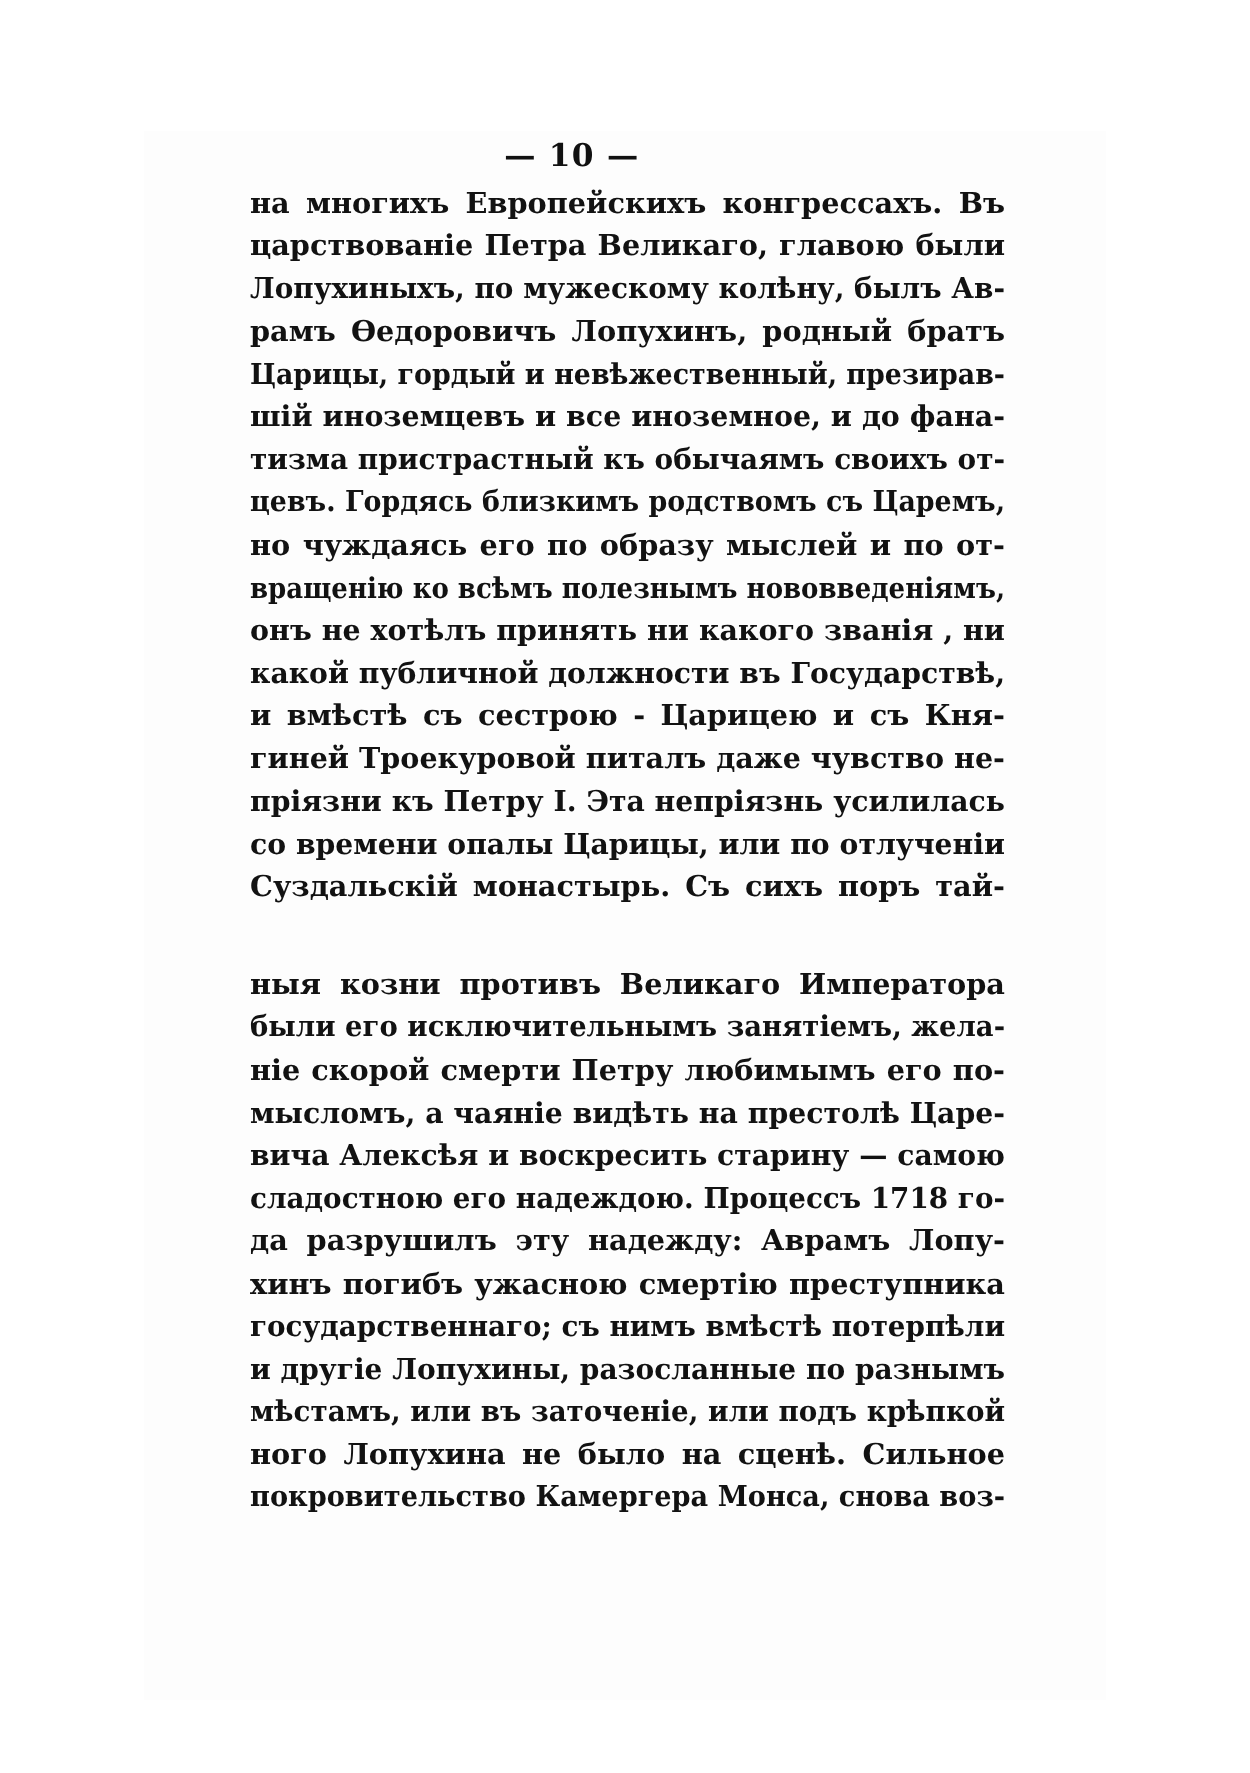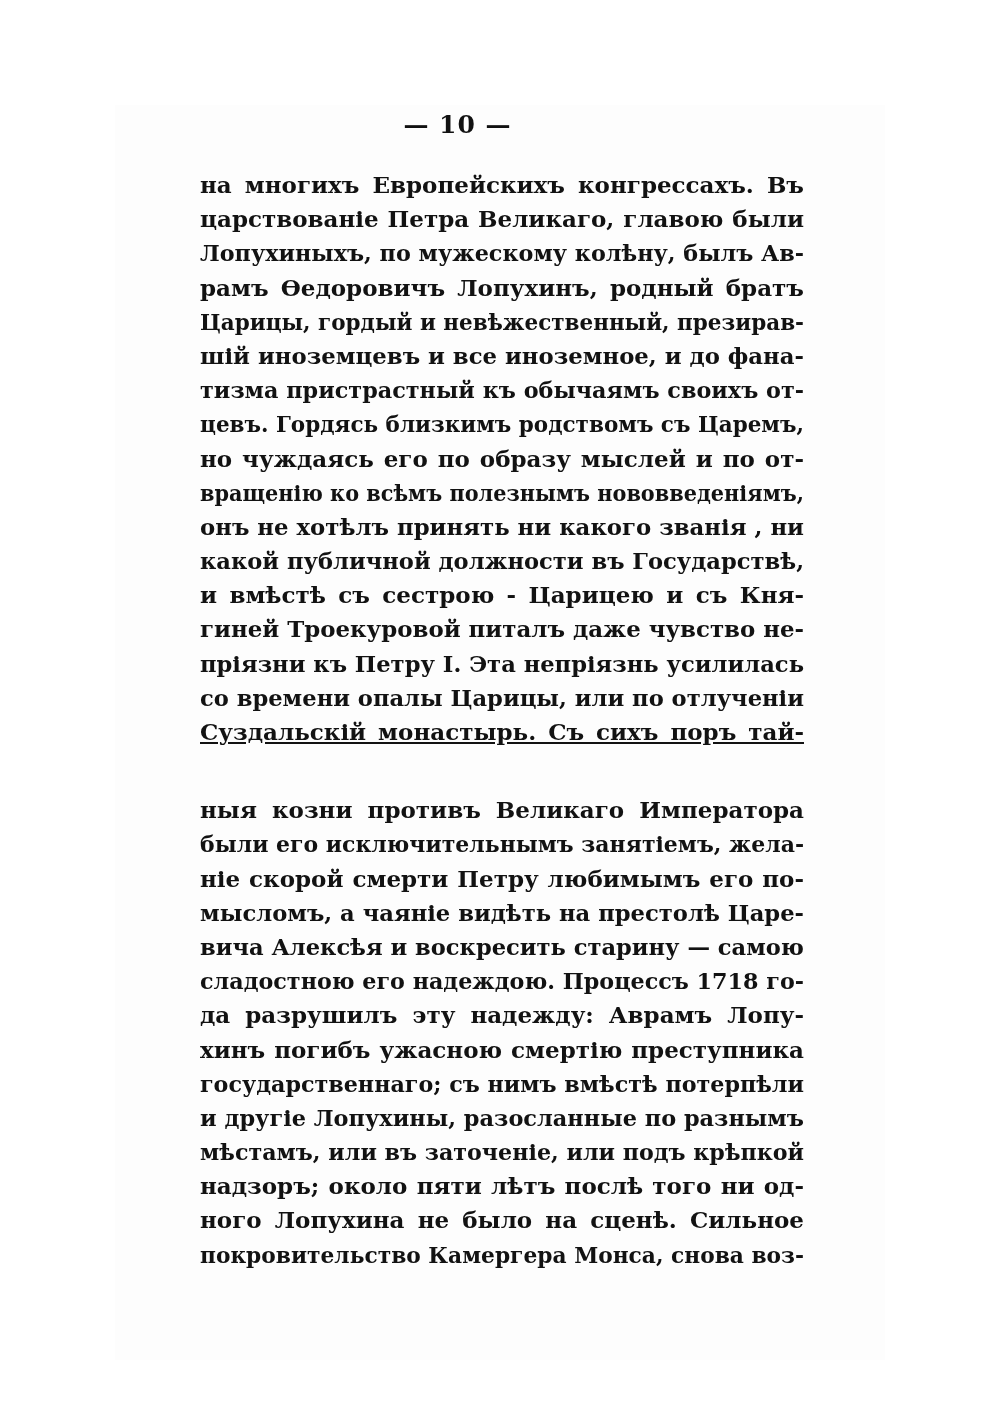--- a/index.html
+++ b/index.html
@@ -29,21 +29,21 @@
     text-align: center;
     font-family: "DejaVu Serif", serif;
     font-weight: bold;
     font-size: 25px;
     color: #111;
     letter-spacing: 1px;
   }
   .text-block {
     position: absolute;
     left: 200px;
-    top: 168px;
+    top: 146px;
     width: 604px;
   }
   .line {
     display: block;
     height: 34.2px;
     line-height: 34.2px;
     font-family: "DejaVu Serif", serif;
     font-size: 23px;
     font-weight: bold;
     color: #121212;
@@ -74,28 +74,27 @@
   <span class="line" style="white-space: nowrap; text-align-last: left; transform-origin: left center; transform: scaleX(0.9702);">тизма пристрастный къ обычаямъ своихъ от-</span>
   <span class="line" style="white-space: nowrap; text-align-last: left; transform-origin: left center; transform: scaleX(0.9347);">цевъ. Гордясь близкимъ родствомъ съ Царемъ,</span>
   <span class="line" style="white-space: normal;">но чуждаясь его по образу мыслей и по от-</span>
   <span class="line" style="white-space: nowrap; text-align-last: left; transform-origin: left center; transform: scaleX(0.9057);">вращенію ко всѣмъ полезнымъ нововведеніямъ,</span>
   <span class="line" style="white-space: nowrap; text-align-last: left; transform-origin: left center; transform: scaleX(0.9915);">онъ не хотѣлъ принять ни какого званія , ни</span>
   <span class="line" style="white-space: nowrap; text-align-last: left; transform-origin: left center; transform: scaleX(0.9826);">какой публичной должности въ Государствѣ,</span>
   <span class="line" style="white-space: normal;">и вмѣстѣ съ сестрою - Царицею и съ Кня-</span>
   <span class="line" style="white-space: nowrap; text-align-last: left; transform-origin: left center; transform: scaleX(0.9948);">гиней Троекуровой питалъ даже чувство не-</span>
   <span class="line" style="white-space: nowrap; text-align-last: left; transform-origin: left center; transform: scaleX(0.9834);">пріязни къ Петру I. Эта непріязнь усилилась</span>
   <span class="line" style="white-space: nowrap; text-align-last: left; transform-origin: left center; transform: scaleX(0.983);">со времени опалы Царицы, или по отлученіи</span>
-  <span class="line" style="white-space: normal; text-decoration: underline;">Суздальскій монастырь. Съ сихъ поръ тай-</span>
+  <span class="line" style="white-space: normal;">Суздальскій монастырь. Съ сихъ поръ тай-</span>
   <span class="line" style="white-space: normal; margin-top: 44px;">ныя козни противъ Великаго Императора</span>
   <span class="line" style="white-space: nowrap; text-align-last: left; transform-origin: left center; transform: scaleX(0.9549);">были его исключительнымъ занятіемъ, жела-</span>
   <span class="line" style="white-space: normal;">ніе скорой смерти Петру любимымъ его по-</span>
   <span class="line" style="white-space: nowrap; text-align-last: left; transform-origin: left center; transform: scaleX(0.985);">мысломъ, а чаяніе видѣть на престолѣ Царе-</span>
   <span class="line" style="white-space: nowrap; text-align-last: left; transform-origin: left center; transform: scaleX(0.9813);">вича Алексѣя и воскресить старину — самою</span>
   <span class="line" style="white-space: nowrap; text-align-last: left; transform-origin: left center; transform: scaleX(0.9671);">сладостною его надеждою. Процессъ 1718 го-</span>
   <span class="line" style="white-space: normal;">да разрушилъ эту надежду: Аврамъ Лопу-</span>
   <span class="line" style="white-space: normal;">хинъ погибъ ужасною смертію преступника</span>
   <span class="line" style="white-space: nowrap; text-align-last: left; transform-origin: left center; transform: scaleX(0.9664);">государственнаго; съ нимъ вмѣстѣ потерпѣли</span>
   <span class="line" style="white-space: nowrap; text-align-last: left; transform-origin: left center; transform: scaleX(0.9751);">и другіе Лопухины, разосланные по разнымъ</span>
   <span class="line" style="white-space: nowrap; text-align-last: left; transform-origin: left center; transform: scaleX(0.9649);">мѣстамъ, или въ заточеніе, или подъ крѣпкой</span>
-  <span class="line" style="white-space: normal;">надзоръ; около пяти лѣтъ послѣ того ни од-</span>
   <span class="line" style="white-space: normal;">ного Лопухина не было на сценѣ. Сильное</span>
   <span class="line last" style="white-space: nowrap; text-align-last: left; transform-origin: left center; transform: scaleX(0.9453);">покровительство Камергера Монса, снова воз-</span>
 </div>
 
 </body></html>

